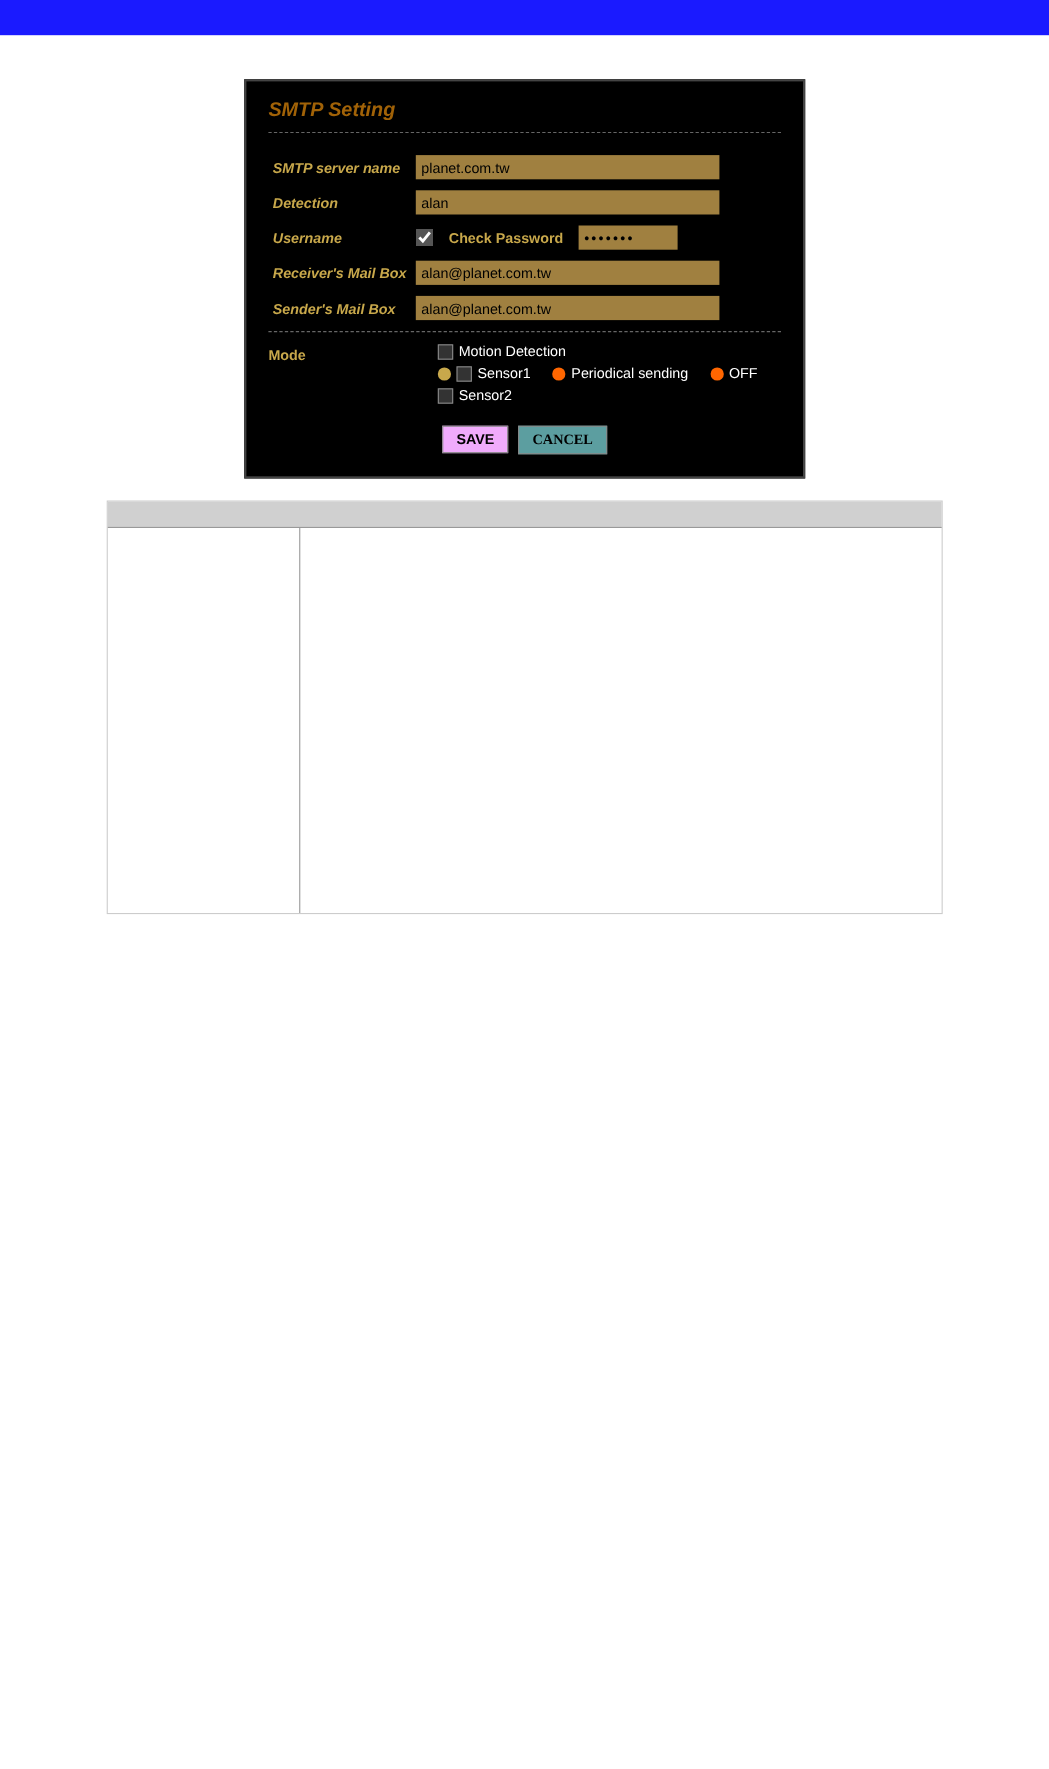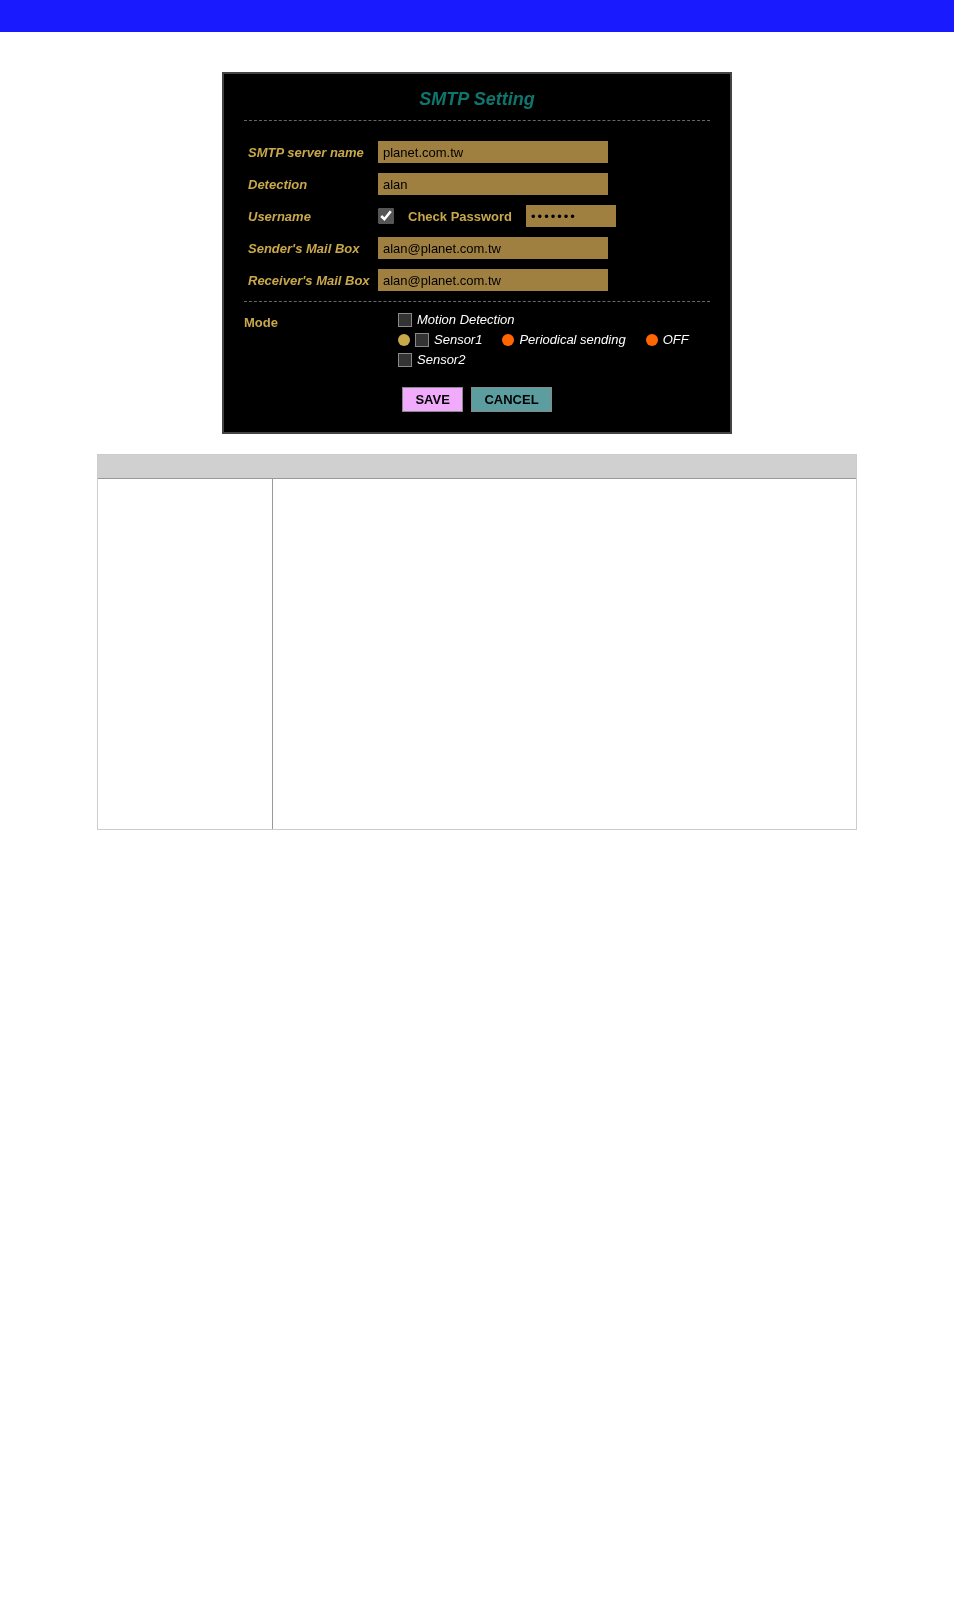--- a/index.html
+++ b/index.html
@@ -27,22 +27,22 @@
     
     .smtp-panel {
       background: #000000;
       border: 2px solid #444;
       width: 510px;
       margin: 10px auto 20px auto;
       padding: 15px 20px 20px 20px;
     }
 
     .smtp-title {
-      text-align: center;
-      color: #0f766e;
+      text-align: left;
+      color: #a16207;
       font-size: 18px;
       font-weight: bold;
       font-style: italic;
       margin-bottom: 15px;
       border-bottom: 1px dashed #666;
       padding-bottom: 10px;
     }
 
     .form-table {
       width: 100%;
@@ -61,21 +61,21 @@
       white-space: nowrap;
       width: 130px;
       font-style: italic;
     }
 
     .form-input {
       background: #a08040;
       border: none;
       color: #000;
       padding: 3px 5px;
-      width: 230px;
+      width: 276px;
       height: 22px;
       font-size: 13px;
     }
 
     .password-row {
       display: flex;
       align-items: center;
       gap: 14px;
     }
 
@@ -127,21 +127,20 @@
     .mode-options {
       display: flex;
       flex-direction: column;
       gap: 5px;
     }
 
     .mode-option-row {
       display: flex;
       align-items: center;
       gap: 20px;
-      font-style: italic;
     }
 
     .mode-item {
       display: flex;
       align-items: center;
       gap: 5px;
       color: #ffffff;
       font-size: 13px;
     }
 
@@ -190,20 +189,21 @@
     }
 
     .btn-cancel {
       background: #5c9ea0;
       color: #000;
       border: 1px solid #888;
       padding: 4px 12px;
       font-size: 13px;
       font-weight: bold;
       cursor: pointer;
+      font-family: Liberation Serif, serif;
     }
 
     
     .bottom-section {
       margin-top: 20px;
       border: 1px solid #ccc;
       width: 760px;
       margin-left: auto;
       margin-right: auto;
     }
@@ -259,27 +259,27 @@
         <td class="form-label">Username</td>
         <td>
           <div class="password-row">
             <input type="checkbox" checked="" style="">
             <span class="check-password-label">Check Password</span>
             <input type="password" class="password-dots" value="•••••••" style="">
           </div>
         </td>
       </tr>
       <tr>
+        <td class="form-label">Receiver's Mail Box</td>
+        <td>
+          <input type="text" class="form-input" value="alan@planet.com.tw" style="">
+        </td>
+      </tr>
+      <tr>
         <td class="form-label">Sender's Mail Box</td>
-        <td>
-          <input type="text" class="form-input" value="alan@planet.com.tw" style="">
-        </td>
-      </tr>
-      <tr>
-        <td class="form-label">Receiver's Mail Box</td>
         <td>
           <input type="text" class="form-input" value="alan@planet.com.tw" style="">
         </td>
       </tr>
     </tbody>
       </table>
 
     <div class="mode-section">
       <div class="mode-row">
         <div class="mode-label">Mode</div>

